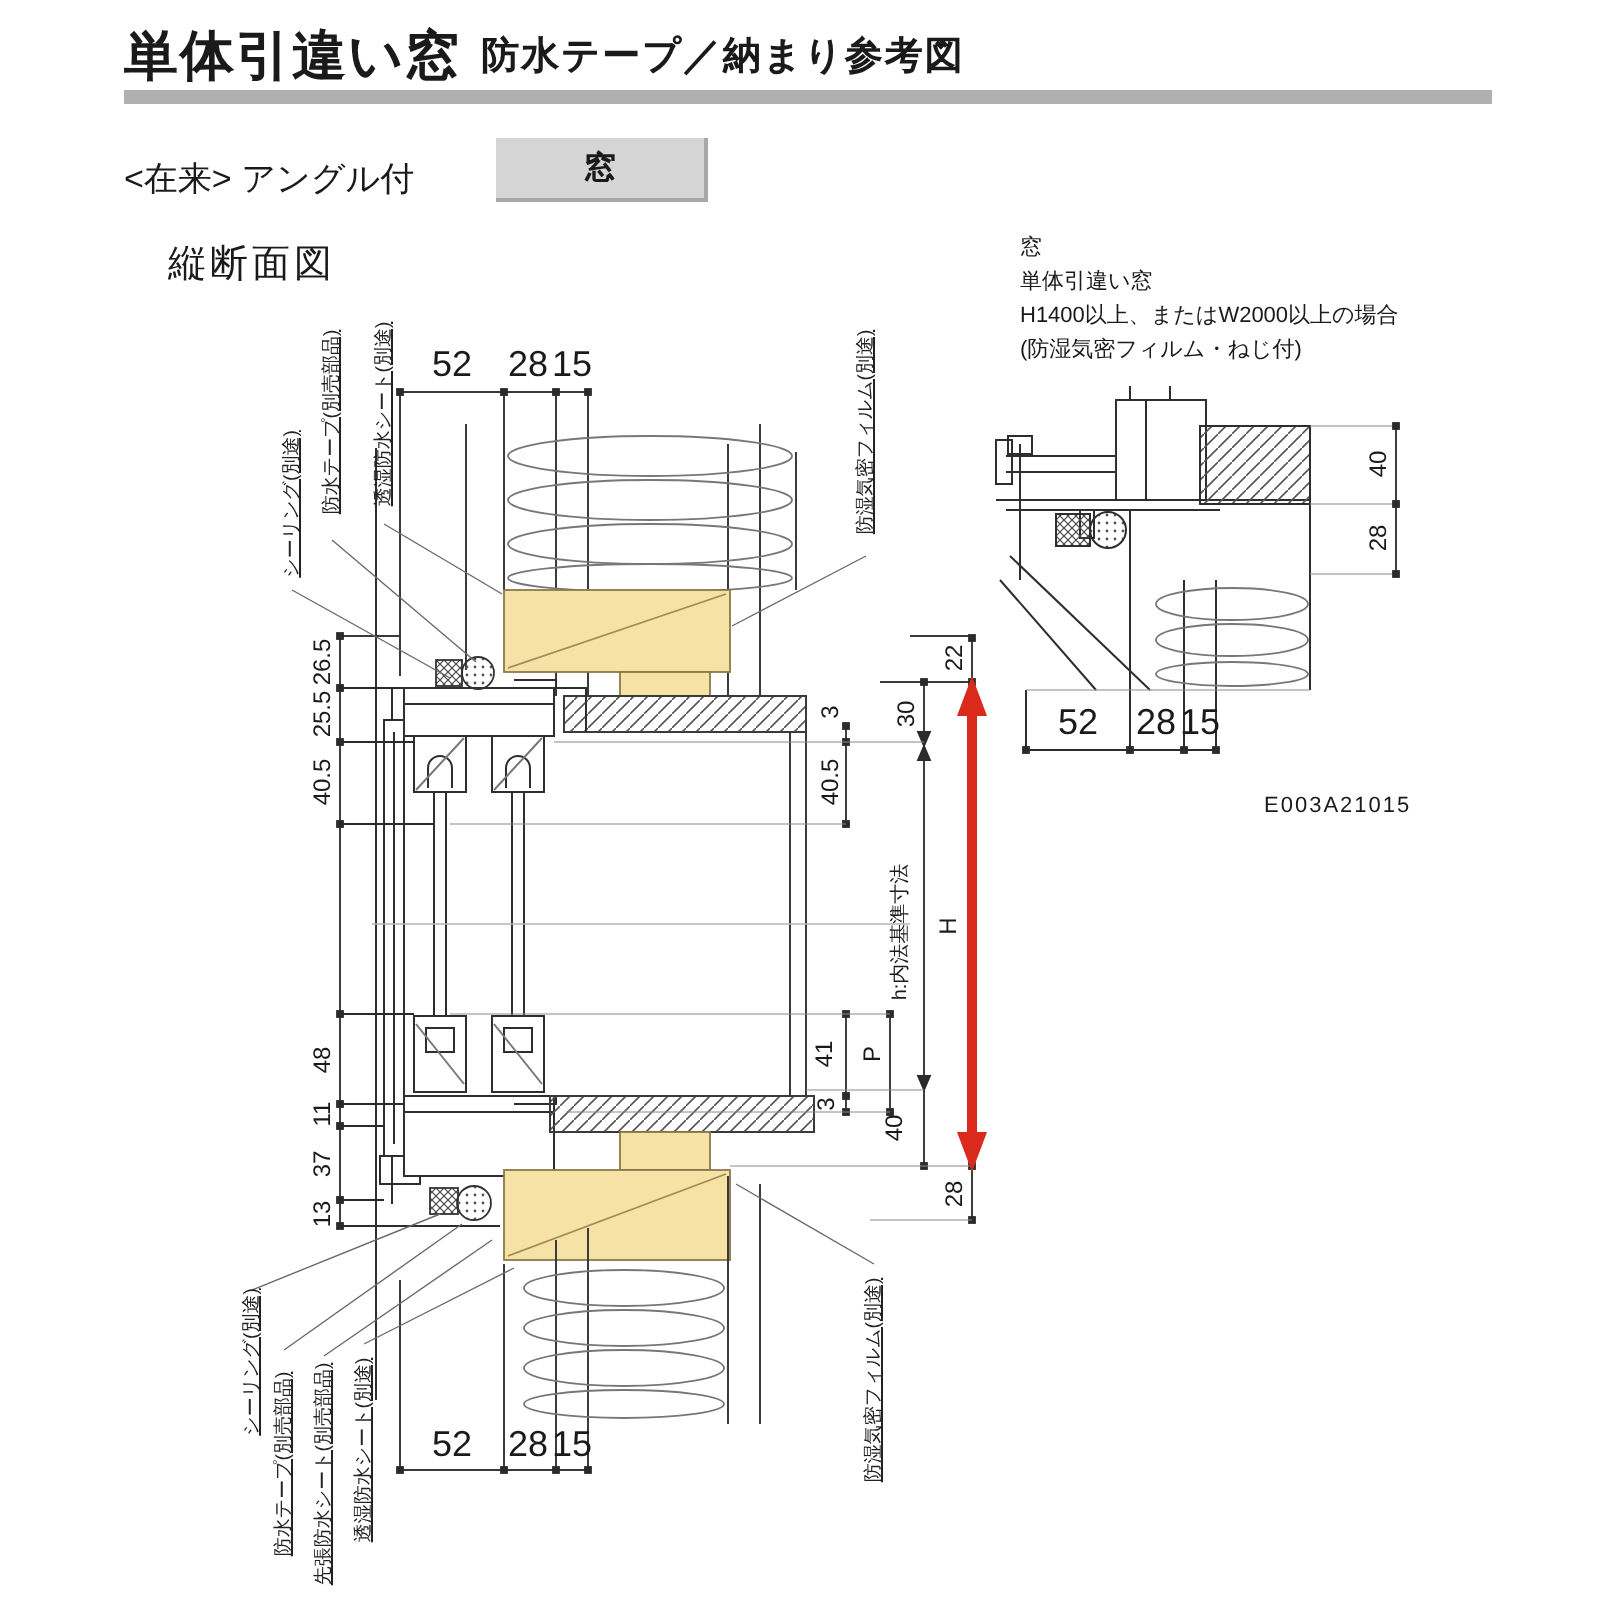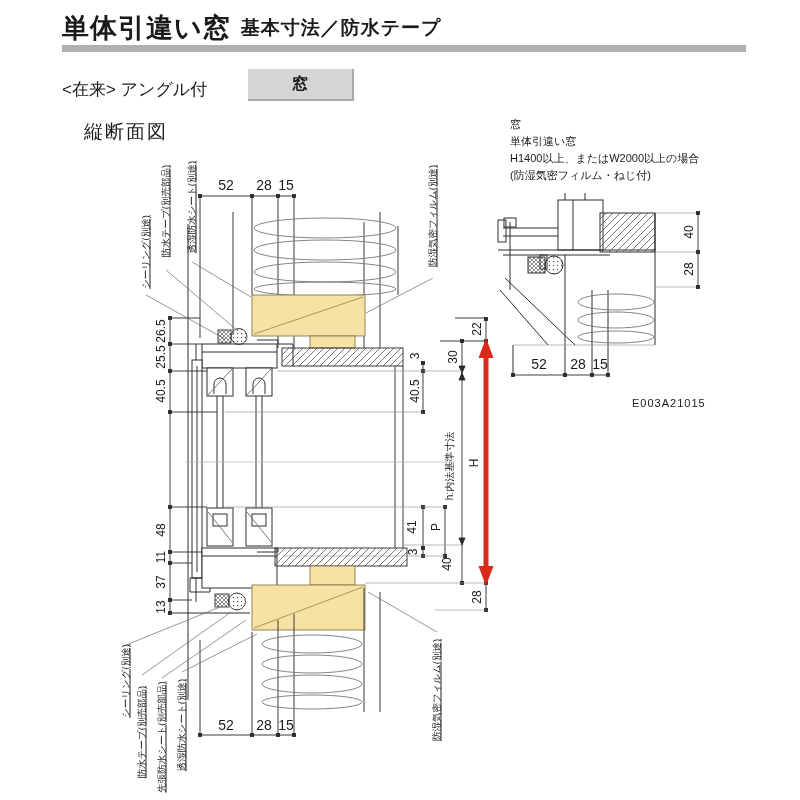--- a/index.html
+++ b/index.html
@@ -9,33 +9,33 @@
   .title-main{font-size:27px;font-weight:bold;letter-spacing:1px}
   .title-sub{font-size:19px;font-weight:bold;letter-spacing:1px}
   .titlebar{position:absolute;left:62px;top:45px;width:684px;height:7px;background:#b0b0b0}
   .variant{position:absolute;left:62px;top:78px;font-size:17px;white-space:nowrap}
   .badge{position:absolute;left:248px;top:69px;width:104px;height:30px;background:#d5d5d5;
          border-right:2px solid #a8a8a8;border-bottom:2px solid #a8a8a8;
          display:flex;align-items:center;justify-content:center;font-weight:bold;font-size:16px}
   .seclabel{position:absolute;left:84px;top:119px;font-size:19px;letter-spacing:2px}
   .noteblock{position:absolute;left:510px;top:116px;font-size:11px;line-height:17px;white-space:nowrap}
   .code{position:absolute;left:632px;top:397px;font-size:11px;letter-spacing:1px}
-  .dimh{position:absolute;font-size:14px;transform:translate(-50%,-100%);white-space:nowrap}
+  .dimh{position:absolute;font-size:18px;transform:translate(-50%,-100%);white-space:nowrap}
   .dimv{position:absolute;font-size:12px;transform:translate(-50%,-50%) rotate(-90deg);white-space:nowrap}
   .dimv-s{font-size:10px}
   .lblv{position:absolute;font-size:9.5px;transform:translate(-50%,-50%) rotate(-90deg);
         white-space:nowrap;text-decoration:underline;color:#222}
   svg{position:absolute;left:0;top:0}
 </style>
 </head>
 <body>
 
 <div class="titlerow">
   <span class="title-main">単体引違い窓</span>
-  <span class="title-sub">基本寸法／防水テープ</span>
+  <span class="title-sub">防水テープ／納まり参考図</span>
 </div>
 <div class="titlebar"></div>
 <div class="variant">&lt;在来&gt; アングル付</div>
 <div class="badge">窓</div>
 <div class="seclabel">縦断面図</div>
 
 <div class="noteblock">
   <div>窓</div>
   <div>単体引違い窓</div>
   <div>H1400以上、またはW2000以上の場合</div>

